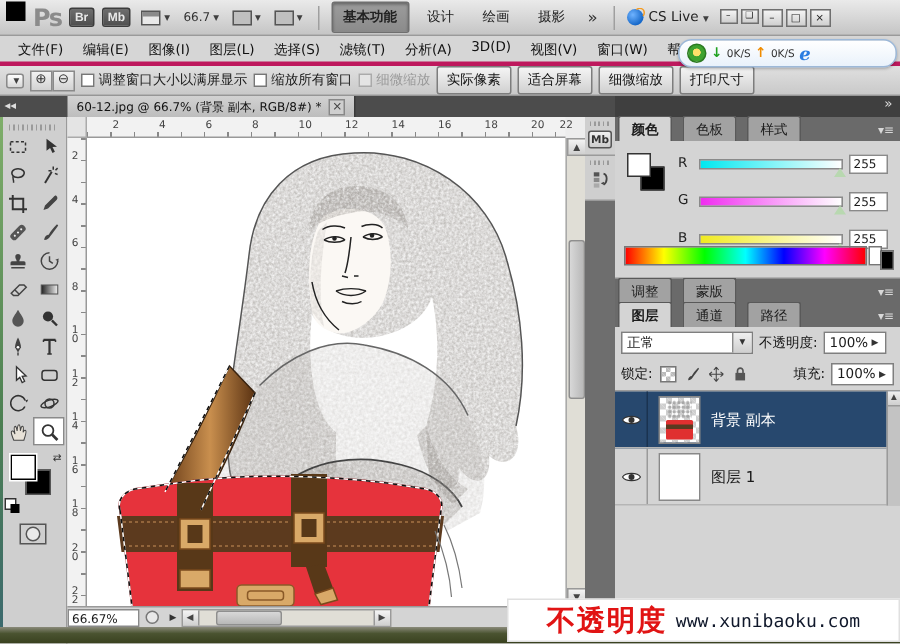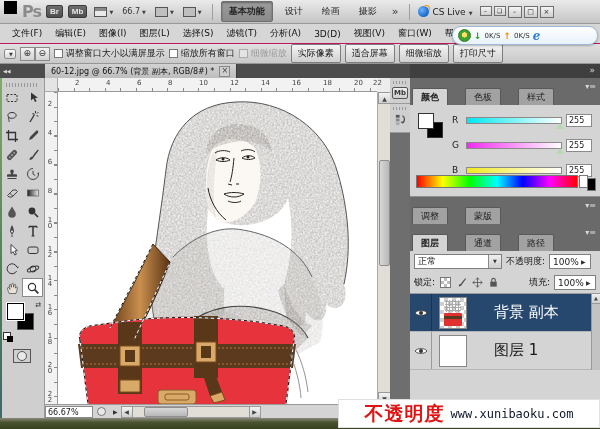--- a/index.html
+++ b/index.html
@@ -31,21 +31,21 @@
     background:radial-gradient(circle at 35% 35%, #6fb3ff, #1668c9 70%); position:relative; }
   #cslive-icon::after { content:""; position:absolute; right:-1px; top:-1px; width:5px; height:5px;
     border-radius:50%; border:1.5px solid #f59a1e; border-left-color:transparent; border-bottom-color:transparent; }
   #winctl { display:flex; gap:2px; margin-left:2px; }
   .wbtn { width:14px; height:12px; border:1px solid #6f6f6f; background:linear-gradient(#f4f4f4,#cfcfcf);
     font-size:7px; line-height:10px; text-align:center; color:#222; }
   .wbtn.small { width:12px; height:10px; font-size:6px; line-height:8px; }
 
   
   #menubar { position:absolute; left:0; top:24px; width:600px; height:20px; background:#d6d6d6;
-    border-bottom:1px solid #be185d; display:flex; align-items:center; gap:1px; padding:0 6px; }
+    border-bottom:3px solid #be185d; display:flex; align-items:flex-start; gap:1px; padding:0 6px; }
   .menuitem { padding:3px 6px; font-size:9px; color:#111; }
 
   
   #netwidget { position:absolute; left:452px; top:26px; width:146px; height:19px; z-index:60;
     background:linear-gradient(#ffffff,#e9f2fb); border:1px solid #9cb8d8; border-radius:9px;
     display:flex; align-items:center; gap:3px; padding:0 5px; box-shadow:0 1px 2px rgba(0,0,0,.25); }
   #net-appicon { width:13px; height:13px; border-radius:50%;
     background:radial-gradient(circle at 50% 45%, #ffe06a 0 30%, #3fa32f 34%); border:1px solid #2c7a22; }
   .arrow-dn { color:#1fa11f; font-size:9px; font-weight:bold; }
   .arrow-up { color:#f08c00; font-size:9px; font-weight:bold; }
@@ -149,21 +149,21 @@
   .dockbtn { width:20px; padding:2px 0 4px; background:#cfcfcf; border-bottom:1px solid #9a9a9a; text-align:center; }
   .dockhandle { height:3px; margin:1px 3px 3px; background:repeating-linear-gradient(90deg,#9a9a9a 0 1px,transparent 1px 3px); }
   #mb-btn-label { display:inline-block; font-size:7px; font-weight:bold; color:#333; border:1px solid #555;
     border-radius:2px; padding:1px 1px; background:linear-gradient(#efefef,#cdcdcd); }
   #hist-icon svg { width:13px; height:13px; }
 
   
   #rightpanels { position:absolute; left:410px; top:64px; width:190px; height:354px; background:#d4d4d4; }
   #dockhdr { height:14px; background:#3f3f3f; color:#ddd; text-align:right; font-size:9px; line-height:13px; padding-right:5px; }
   #dockhdr::before { content:"»"; }
-  .ptabs { height:27px; background:#6a6a6a; display:flex; align-items:flex-end; padding:2px 2px 0; gap:17px; position:relative; }
+  .ptabs { height:16px; background:#6a6a6a; display:flex; align-items:flex-end; padding:2px 2px 0; gap:7px; position:relative; }
   .ptab { font-size:9px; padding:2px 8px 1px; background:#a2a2a2; color:#1c1c1c;
     border:1px solid #595959; border-bottom:none; border-radius:2px 2px 0 0; }
   .ptab.active { background:#d4d4d4; font-weight:bold; }
   .pmenu { position:absolute; right:4px; top:4px; color:#d8d8d8; font-size:8px; }
   .pmenu::before { content:"▾≡"; }
   #colorpanel-body { height:92px; background:#d4d4d4; border-bottom:1px solid #8f8f8f; position:relative; padding:6px 6px 0 6px; }
   #cp-fg { position:absolute; left:8px; top:8px; width:16px; height:16px; background:#fff; border:1px solid #333; z-index:2; }
   #cp-bg { position:absolute; left:17px; top:17px; width:16px; height:16px; background:#000; border:1px solid #333; }
   .chrow { position:absolute; left:42px; right:8px; height:14px; display:flex; align-items:center; gap:4px; }
   .chlabel { width:10px; font-size:9px; color:#222; }
@@ -205,21 +205,21 @@
   .eyecell svg { width:14px; height:10px; }
   .thumb { width:28px; height:32px; border:1px solid #888; background:#fff; margin:0 7px; position:relative; overflow:hidden; }
   .thumb.checker { background:
     linear-gradient(45deg,#cfcfcf 25%,transparent 25%,transparent 75%,#cfcfcf 75%),
     linear-gradient(45deg,#cfcfcf 25%,#fff 25%,#fff 75%,#cfcfcf 75%);
     background-size:8px 8px; background-position:0 0,4px 4px; }
   .thumb .minibag { position:absolute; left:4px; bottom:2px; width:18px; height:13px; background:#e03030; border-radius:1px; }
   .thumb .minibag::before { content:""; position:absolute; left:0; top:3px; right:0; height:3px; background:#5a3a20; }
   .thumb .minisketch { position:absolute; left:5px; top:2px; width:16px; height:12px;
     background:radial-gradient(circle,#9a9a9a 1px,transparent 1.4px); background-size:3px 3px; opacity:.8; }
-  .lname { font-size:15px;margin-left:20px; }
+  .lname { font-size:10px; }
   #layerscroll { position:absolute; right:0; top:0; width:9px; height:76px; background:#c3c3c3; border-left:1px solid #9a9a9a; }
   #layerscroll::before { content:"▲"; display:block; font-size:5px; text-align:center; color:#444;
     background:linear-gradient(#f0f0f0,#cfcfcf); border-bottom:1px solid #999; height:9px; line-height:9px; }
   #layersempty { height:64px; }
 
   
   #watermark { position:absolute; left:338px; top:399px; width:262px; height:29px; background:#fff;
     z-index:70; display:flex; align-items:center; justify-content:center; gap:6px; border:1px solid #e0e0e0; }
   #wm-name { color:#e11414; font-size:19px; font-weight:bold; letter-spacing:1px; white-space:nowrap; }
   #wm-url { color:#0f172a; font-size:12px; font-family:"DejaVu Sans Mono","Liberation Mono",monospace; white-space:nowrap; }

